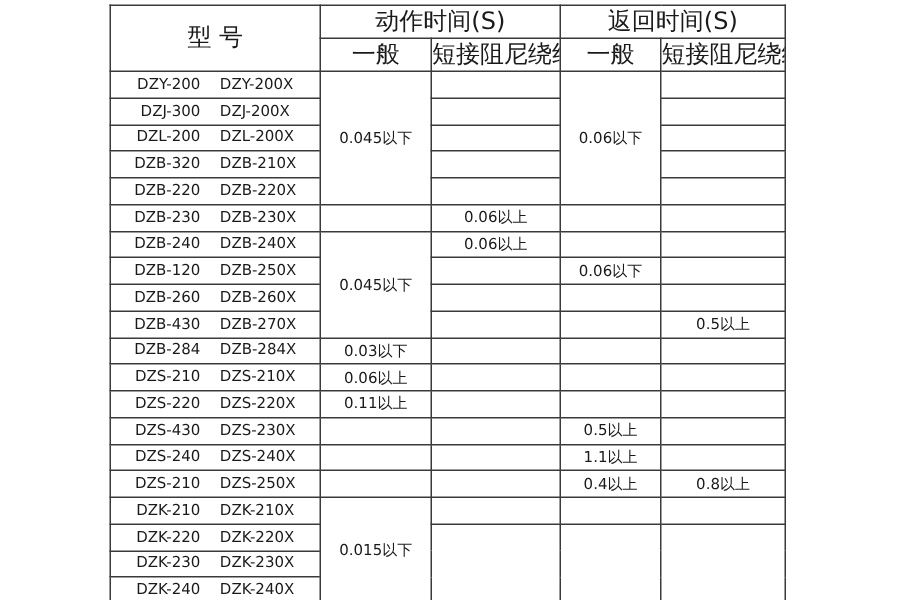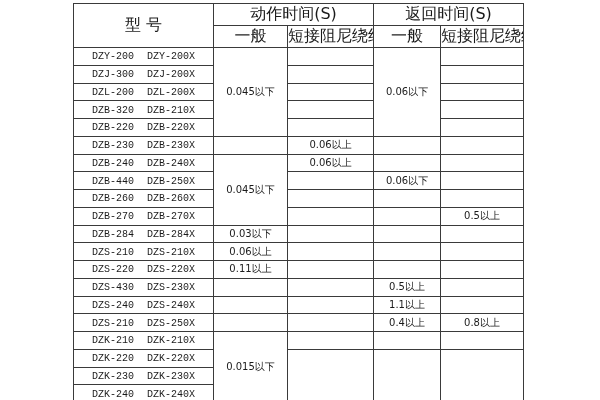--- a/index.html
+++ b/index.html
@@ -33,21 +33,21 @@
   table.spec thead tr{height:19px;}
   table.spec tbody tr{height:17.75px;}
   table.spec th{
     font-weight:normal;
     font-size:16px;
   }
   th.model-h{white-space:pre;}
   td.model{
     font-size:10px;
   }
-  td.model span{display:inline-block;font-family:Liberation Mono, monospace;}
+  td.model span{display:inline-block;}
   td.model span + span{margin-left:13px;text-align:right;}
   td.val{
     font-size:10px;
   }
 </style>
 </head>
 <body>
 
 <div class="canvas">
   <table class="spec">
@@ -107,33 +107,33 @@
           <td class="val"></td>
         </tr>
         <tr>
           <td class="model"><span>DZB-240</span><span>DZB-240X</span></td>
           <td class="val" rowspan="4">0.045以下</td>
           <td class="val">0.06以上</td>
           <td class="val"></td>
           <td class="val"></td>
         </tr>
         <tr>
-          <td class="model"><span>DZB-440</span><span>DZB-250X</span></td>
+          <td class="model"><span>DZB-120</span><span>DZB-250X</span></td>
           <td class="val"></td>
           <td class="val">0.06以下</td>
           <td class="val"></td>
         </tr>
         <tr>
           <td class="model"><span>DZB-260</span><span>DZB-260X</span></td>
           <td class="val"></td>
           <td class="val"></td>
           <td class="val"></td>
         </tr>
         <tr>
-          <td class="model"><span>DZB-270</span><span>DZB-270X</span></td>
+          <td class="model"><span>DZB-430</span><span>DZB-270X</span></td>
           <td class="val"></td>
           <td class="val"></td>
           <td class="val">0.5以上</td>
         </tr>
         <tr>
           <td class="model"><span>DZB-284</span><span>DZB-284X</span></td>
           <td class="val">0.03以下</td>
           <td class="val"></td>
           <td class="val"></td>
           <td class="val"></td>

